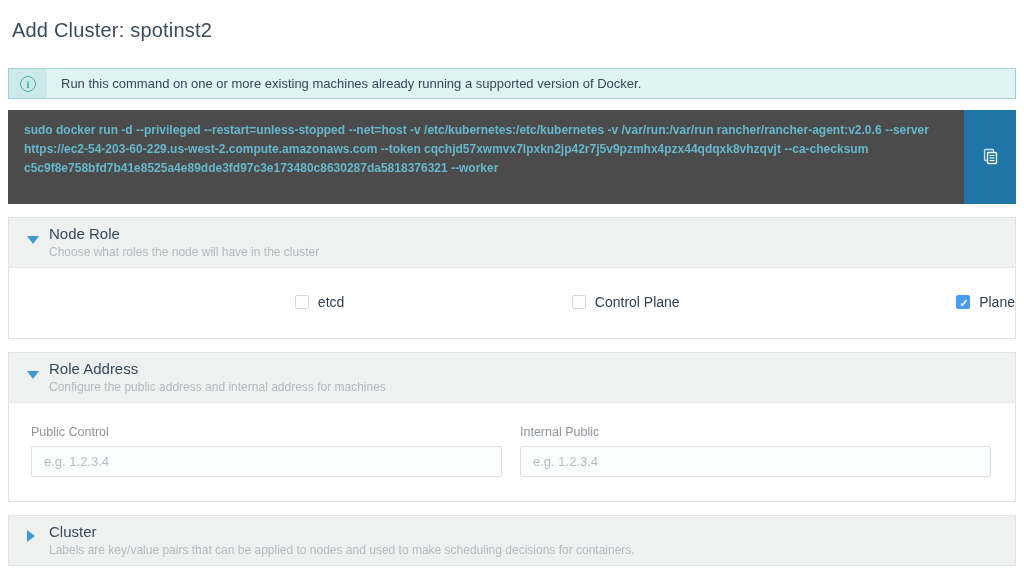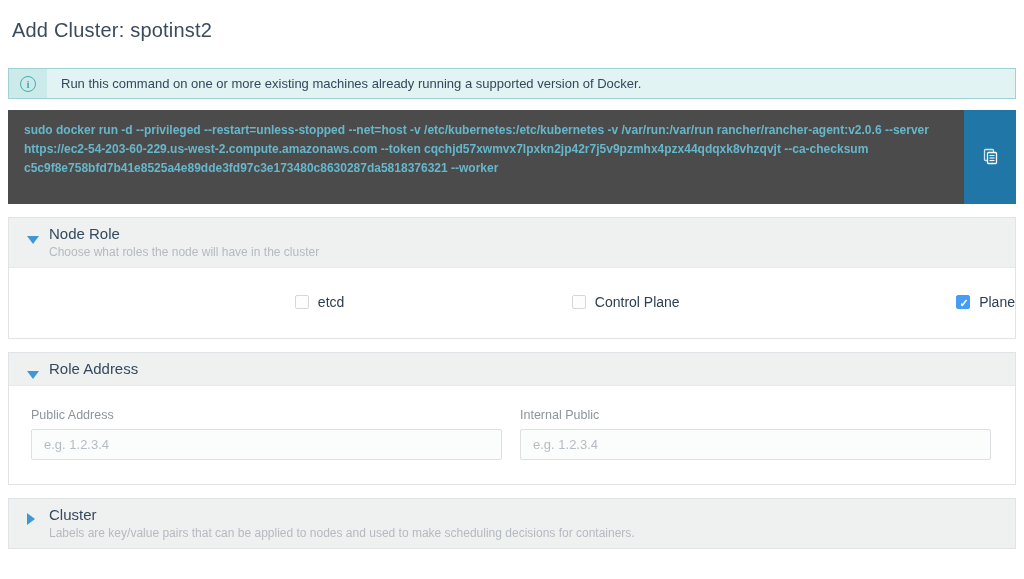--- a/index.html
+++ b/index.html
@@ -94,25 +94,26 @@
           <span class="role-label">Plane</span>
         </div>
       </div>
     </div>
   </div>
 
   <div class="section">
     <div class="section-header">
       <span class="tri tri-down"></span>
       <div class="section-title">Role Address</div>
+      <div class="section-subtitle">Configure the public address and internal address for machines</div>
     </div>
     <div class="section-body">
       <div class="addr-row">
         <div class="field">
-          <div class="field-label">Public Address</div>
+          <div class="field-label">Public Control</div>
           <input class="text-input" type="text" placeholder="e.g. 1.2.3.4" style="">
         </div>
         <div class="field">
           <div class="field-label">Internal Public</div>
           <input class="text-input" type="text" placeholder="e.g. 1.2.3.4" style="">
         </div>
       </div>
     </div>
   </div>
 

